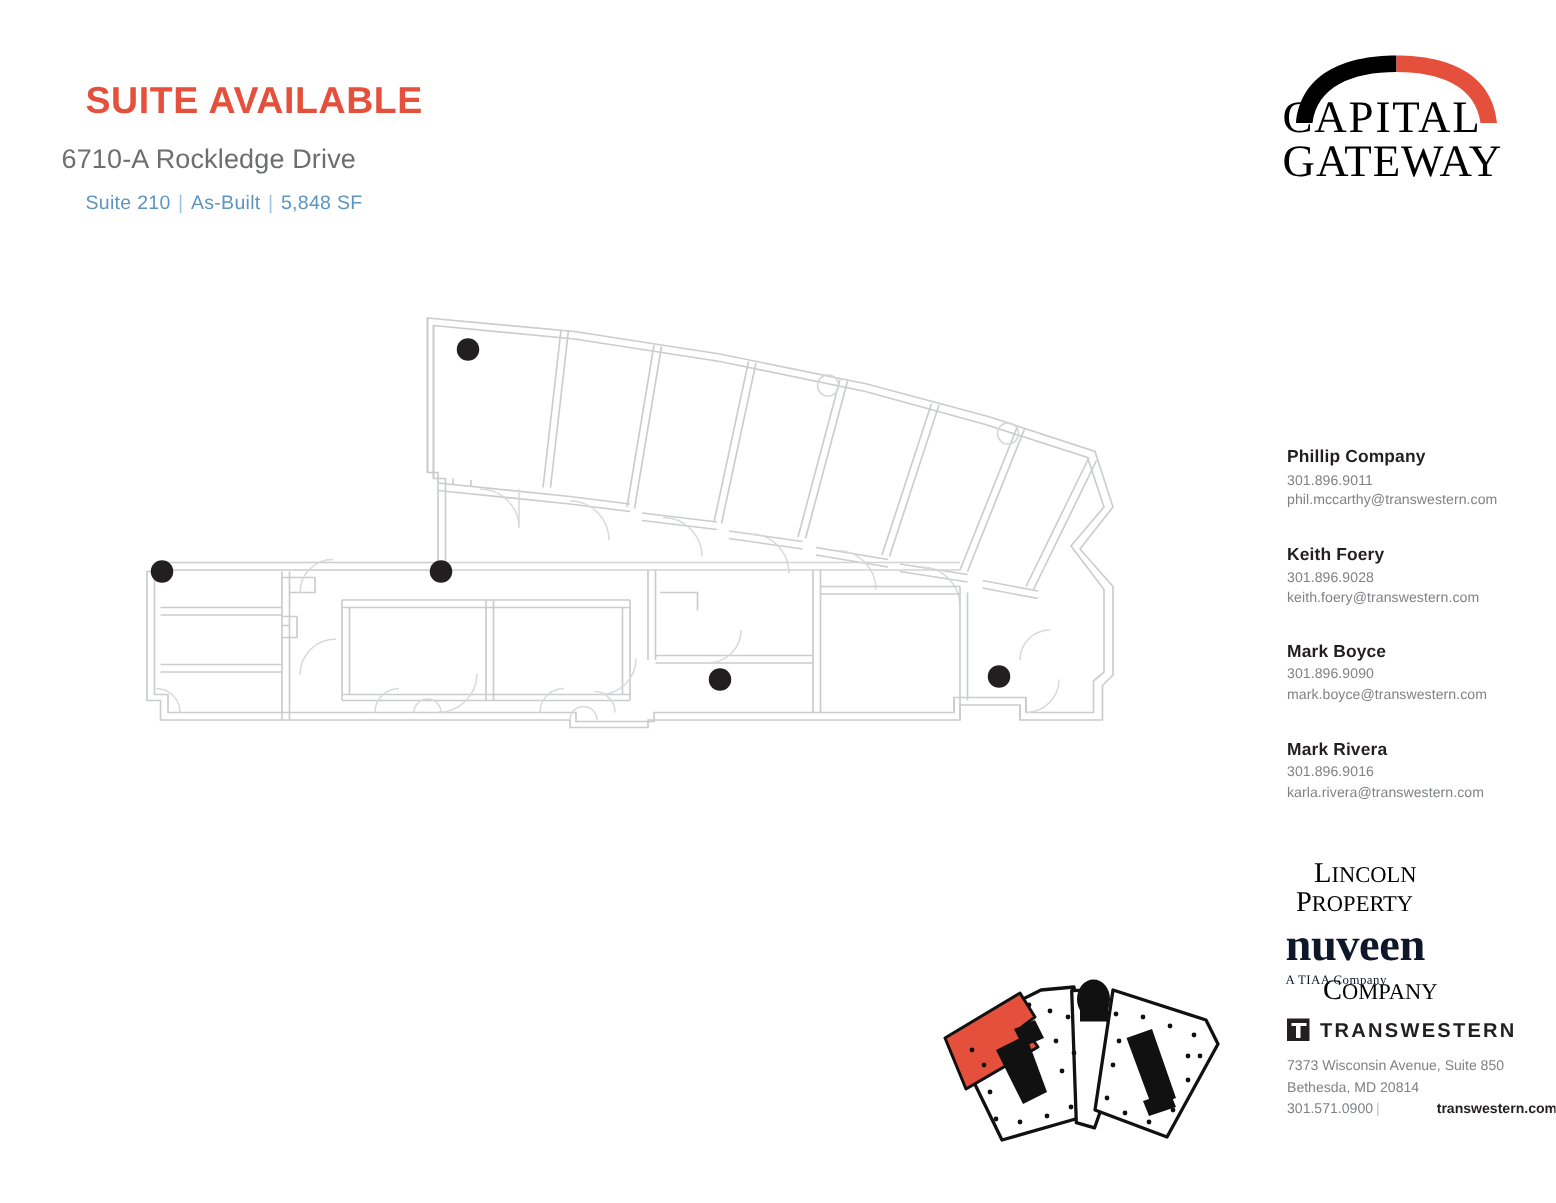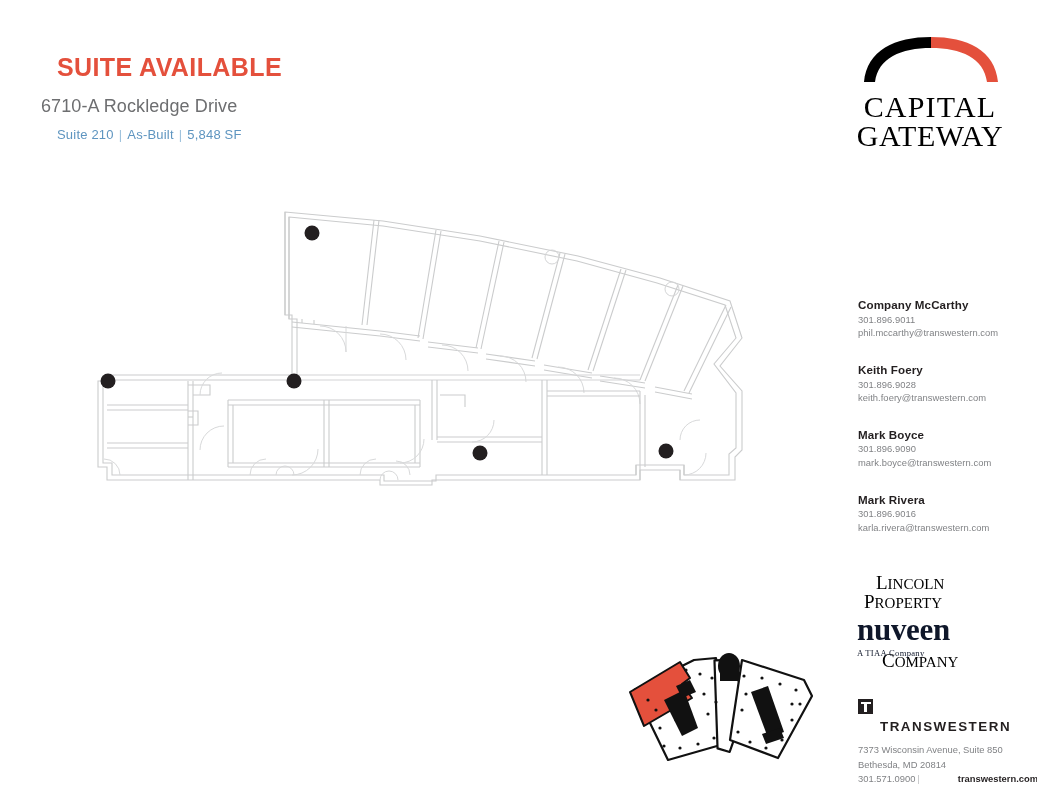--- a/index.html
+++ b/index.html
@@ -27,21 +27,21 @@
   .metaline{
     font-size:13px;color:#5e95c0;margin:9px 0 0 16px;
     letter-spacing:.2px;line-height:1.2;
   }
   .metaline .sep{color:#9ec2dd;padding:0 5px;}
 
   
   .cg-logo{position:absolute;left:855px;top:36px;width:150px;height:98px;}
   .cg-arch{position:absolute;left:6px;top:0;width:140px;height:46px;}
   .cg-word{
-    position:absolute;left:0;top:56px;width:150px;text-align:center;
+    position:absolute;left:0;top:28px;width:150px;
     font-family:"Liberation Serif", serif;color:#000;
     line-height:.98;
   }
   .cg-word .l1{display:block;font-size:30px;letter-spacing:1.2px;}
   .cg-word .l2{display:block;font-size:30px;letter-spacing:.6px;}
 
   
   .contacts{position:absolute;left:858px;top:297px;width:150px;}
   .contact{margin-bottom:22px;}
   .contact .nm{
@@ -76,21 +76,21 @@
   }
   .tw-mark::before{
     content:"";position:absolute;left:2.5px;top:2.5px;
     width:10px;height:2.4px;background:#fff;
   }
   .tw-mark::after{
     content:"";position:absolute;left:6.2px;top:2.5px;
     width:2.6px;height:10px;background:#fff;
   }
   .tw-name{
-    font-size:13.4px;font-weight:bold;color:#231f20;letter-spacing:1.5px;margin-top:40px;
+    font-size:13.4px;font-weight:bold;color:#231f20;letter-spacing:1.5px;
   }
   .tw-addr{margin-top:9px;font-size:9.4px;color:#808285;line-height:1.55;}
   .tw-addr .site{color:#231f20;font-weight:bold;margin-left:36px;}
   .tw-addr .bar{color:#bcbec0;padding:0 2px;}
 
   
   .plan{position:absolute;left:80px;top:195px;width:700px;height:400px;}
   .plan svg{display:block;}
 
   
@@ -226,21 +226,21 @@
         <circle cx="28" cy="186" r="7.5"></circle>
         <circle cx="214" cy="186" r="7.5"></circle>
         <circle cx="400" cy="258" r="7.5"></circle>
         <circle cx="586" cy="256" r="7.5"></circle>
       </g>
     </svg>
   </div>
 
   <div class="contacts">
     <div class="contact">
-      <div class="nm">Company McCarthy</div>
+      <div class="nm">Phillip Company</div>
       <div class="ph">301.896.9011</div>
       <div class="em">phil.mccarthy@transwestern.com</div>
     </div>
     <div class="contact">
       <div class="nm">Keith Foery</div>
       <div class="ph">301.896.9028</div>
       <div class="em">keith.foery@transwestern.com</div>
     </div>
     <div class="contact">
       <div class="nm">Mark Boyce</div>

